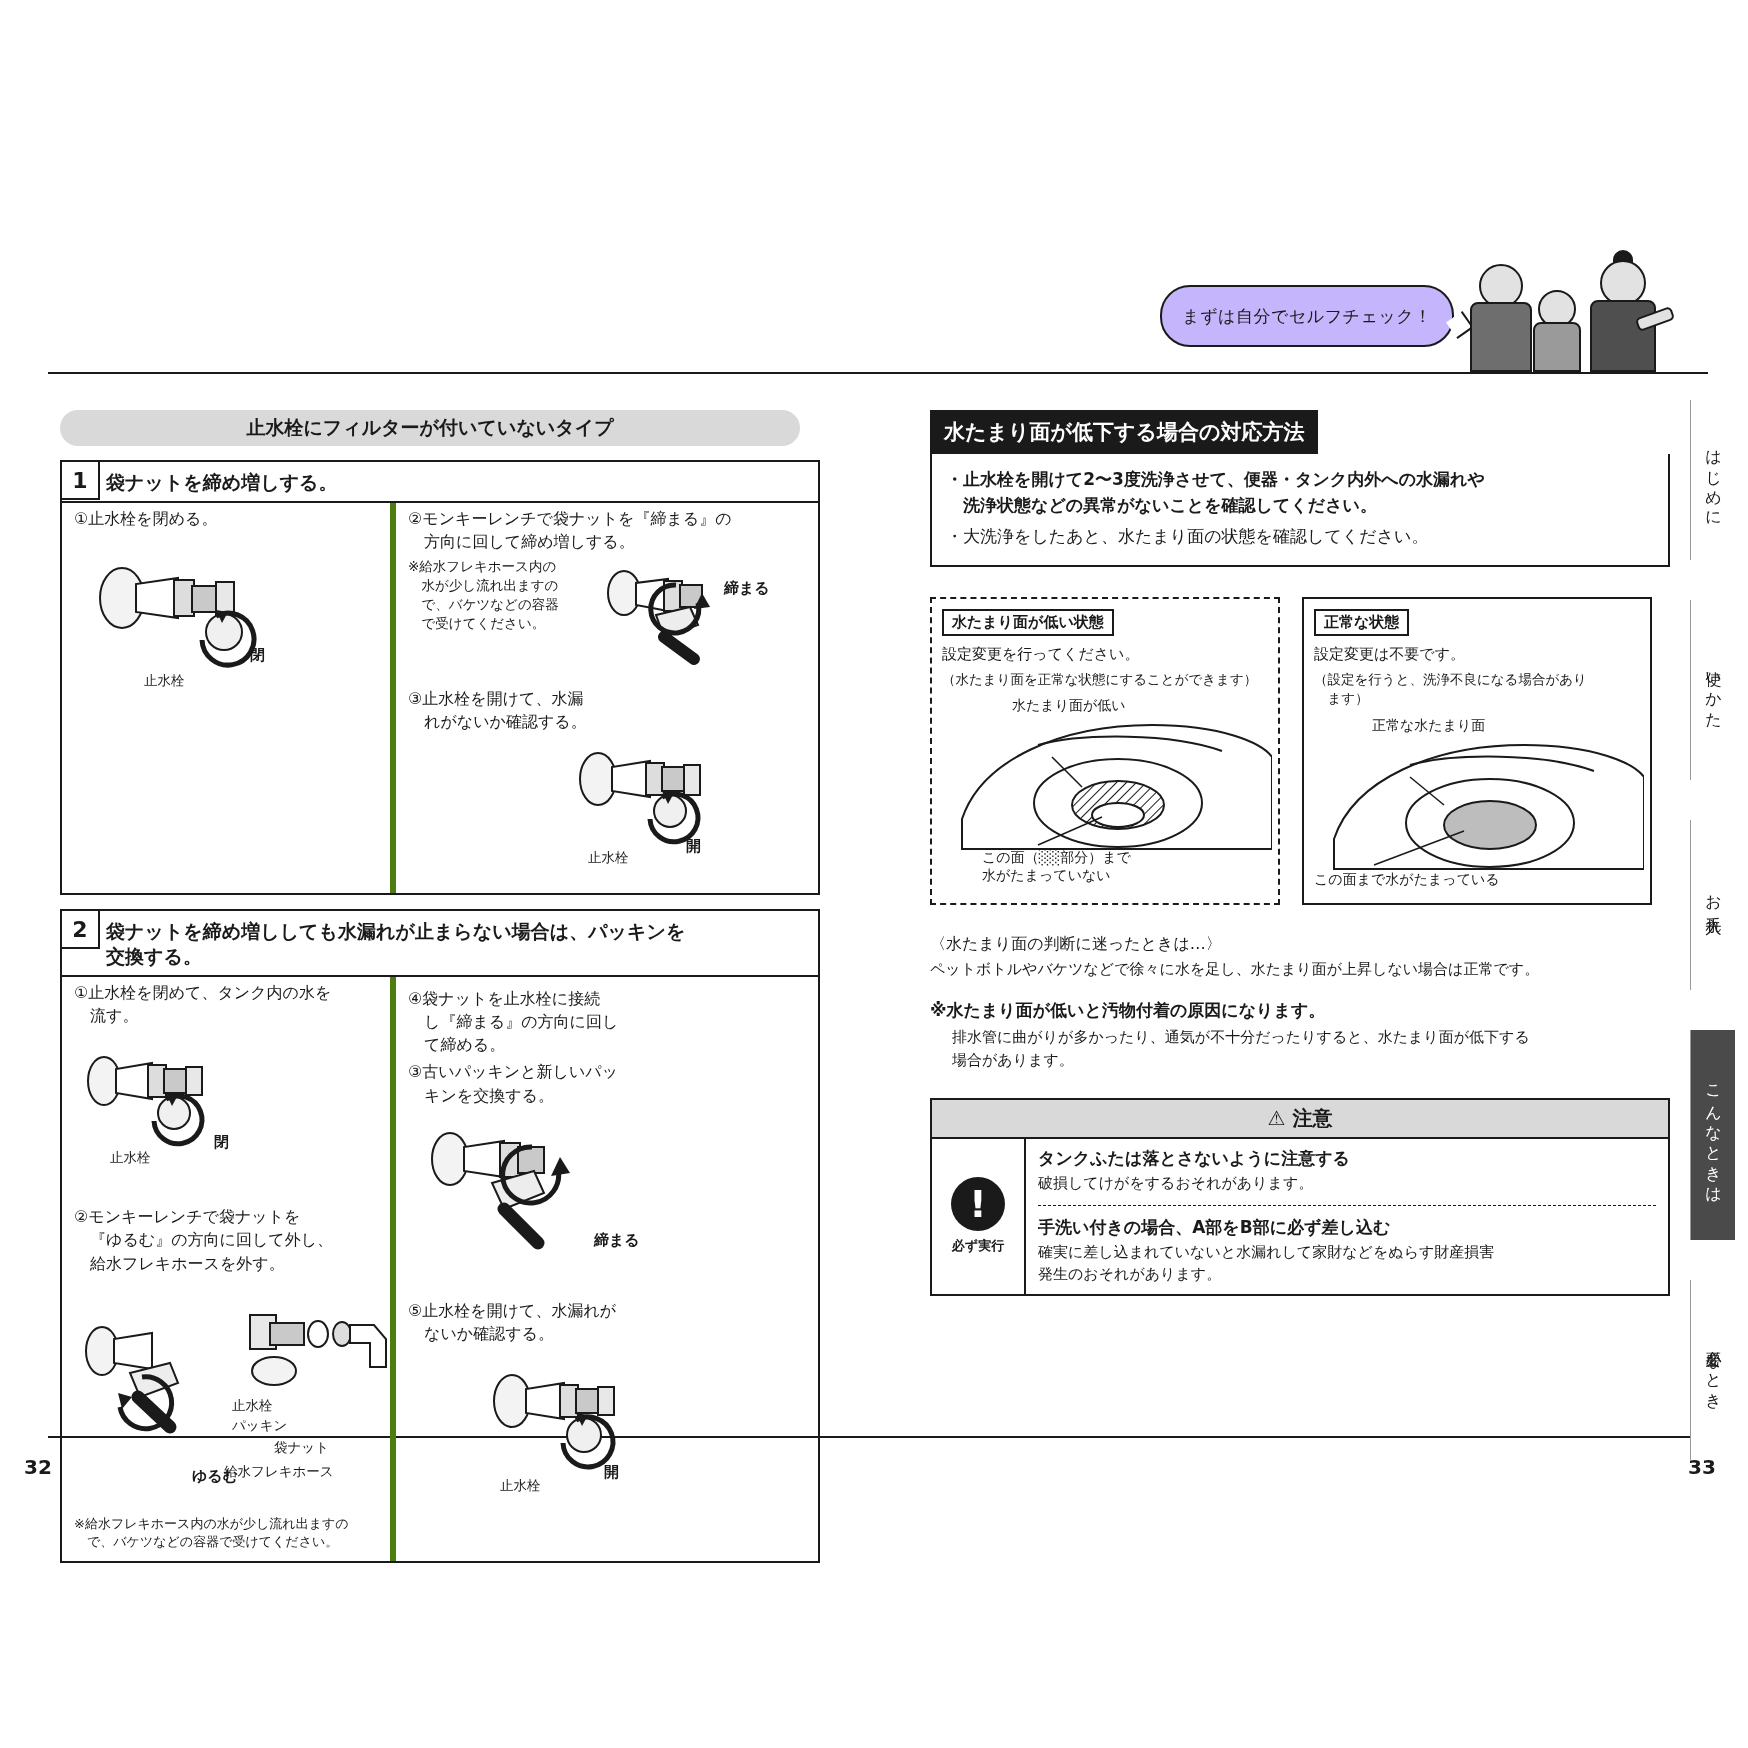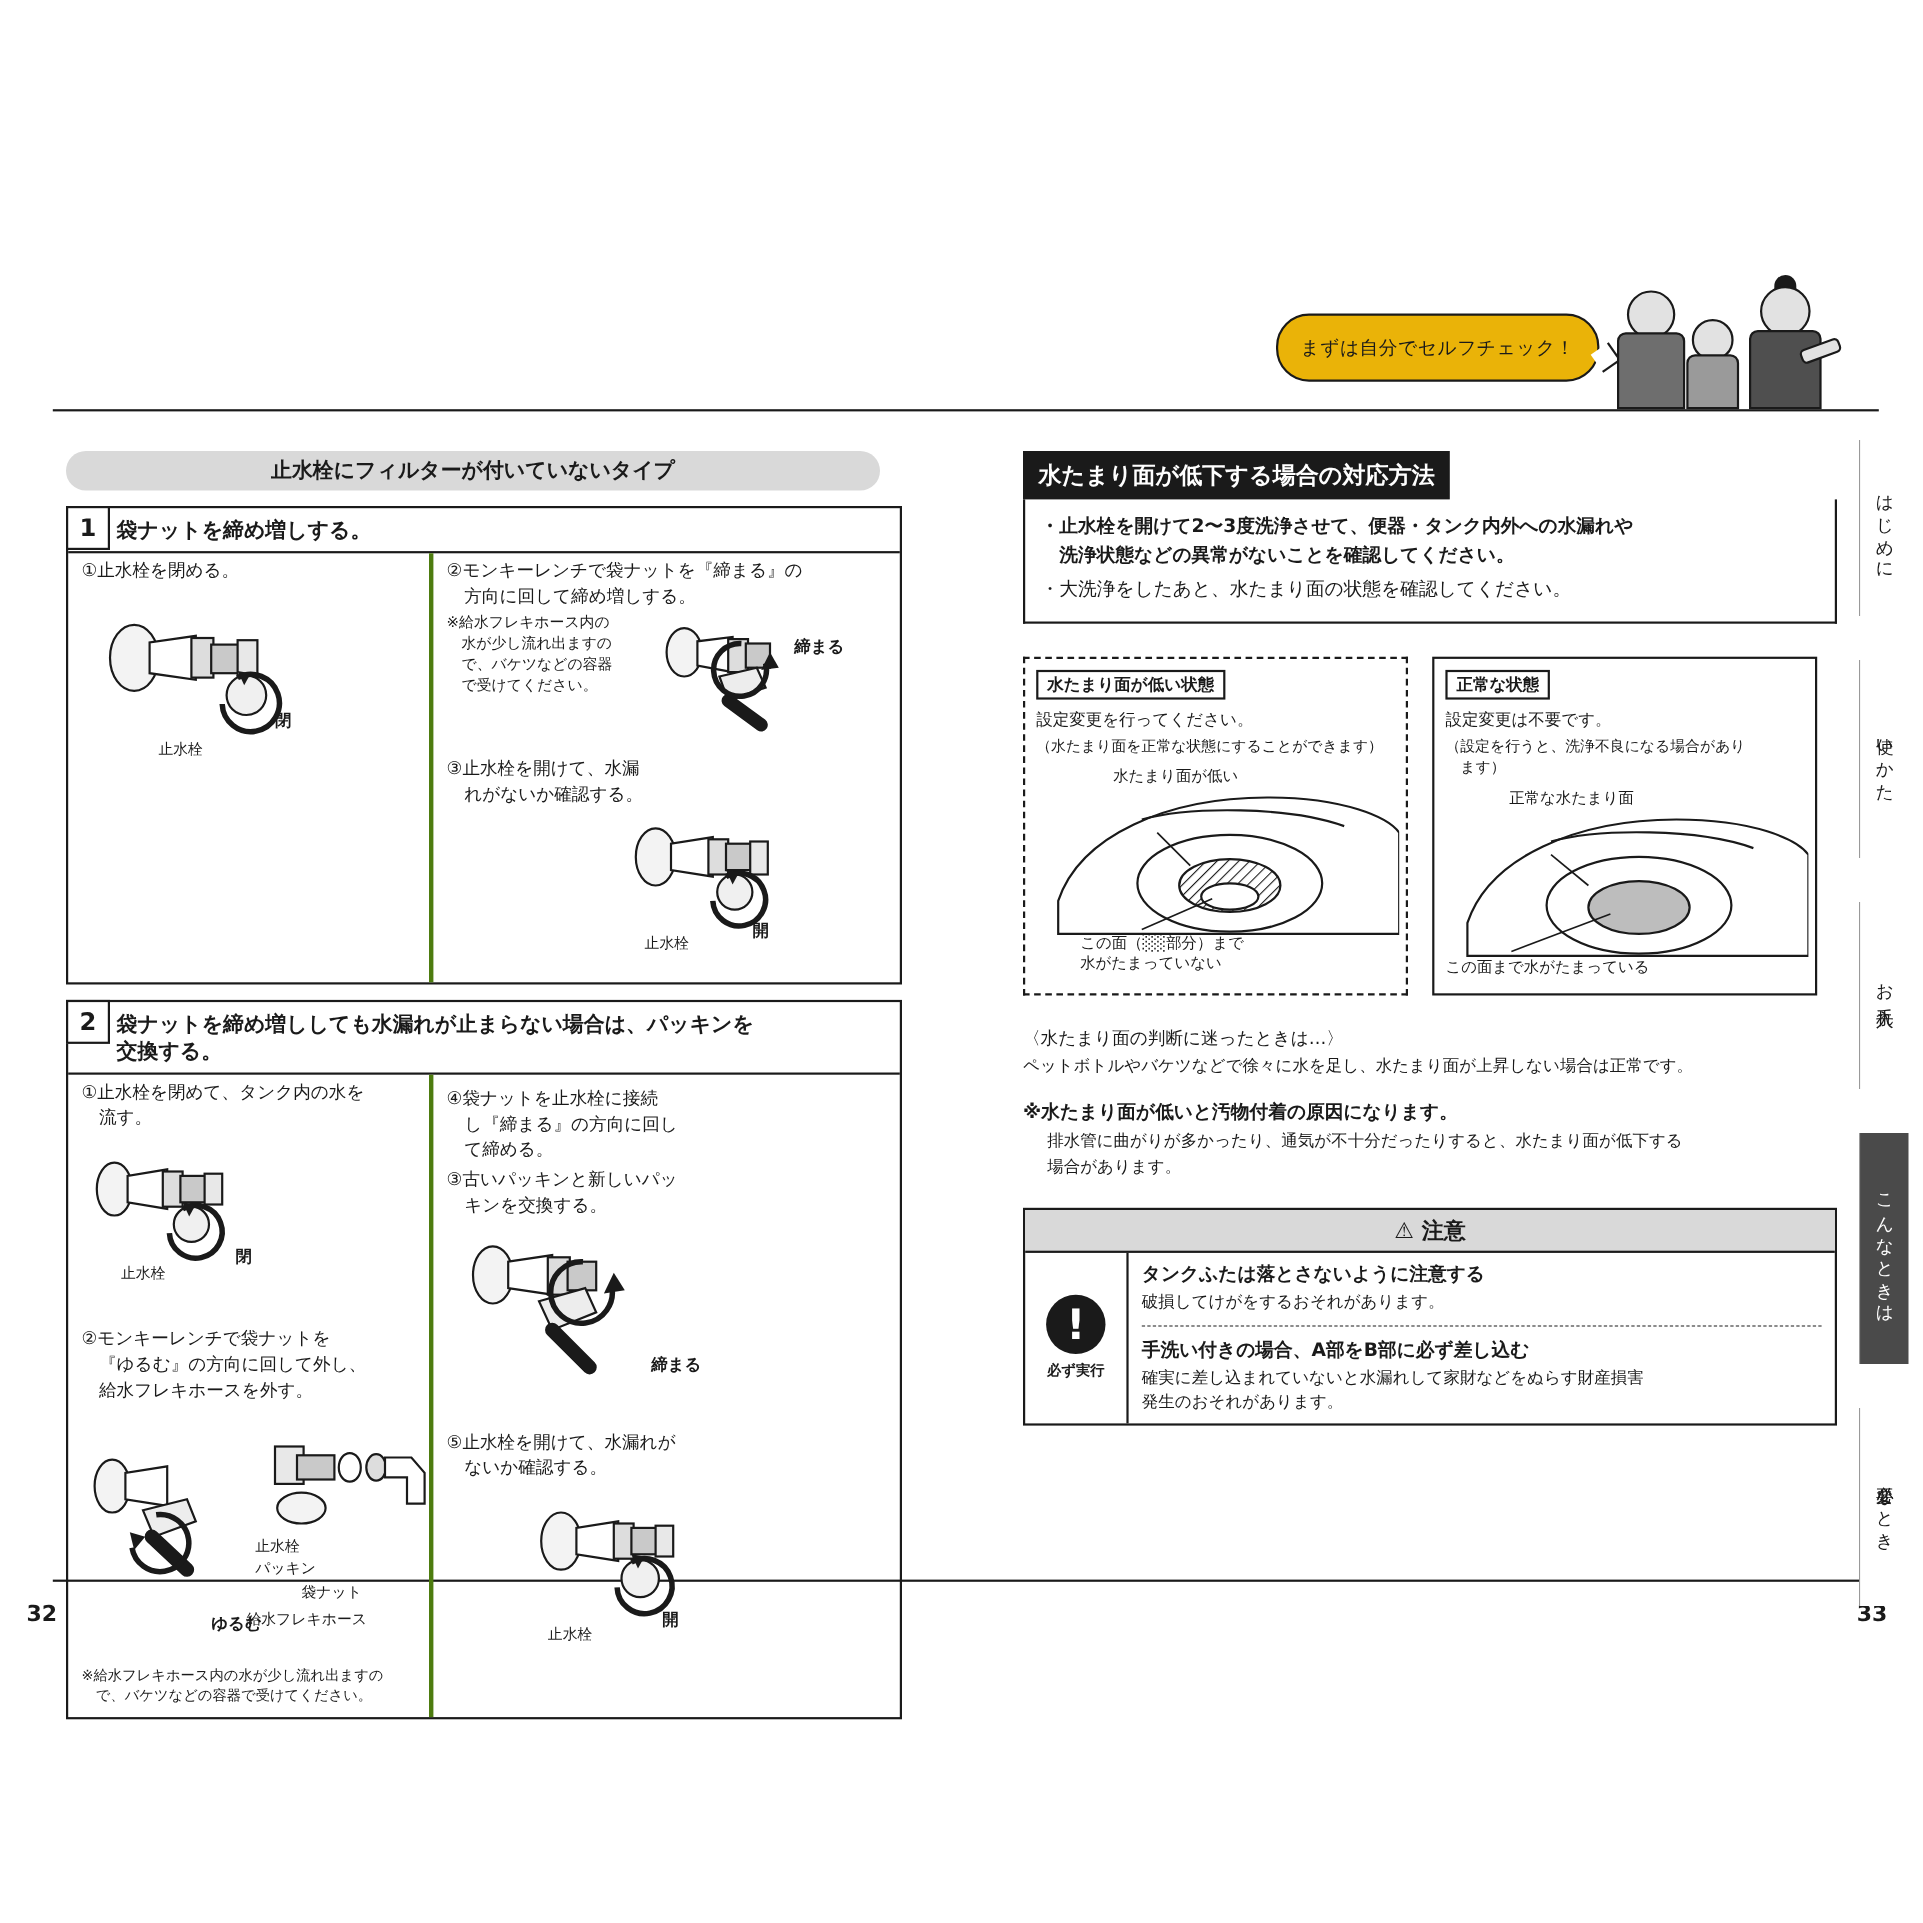--- a/index.html
+++ b/index.html
@@ -11,21 +11,21 @@
     position:relative;
     overflow:hidden;
   }
   .page{position:absolute;left:0;top:0;width:1748px;height:1748px;}
 
   
   .bubble-wrap{position:absolute;left:1160px;top:285px;width:300px;height:62px;}
   .bubble{
     width:290px;height:58px;border:2px solid #1a1a1a;border-radius:30px;
     display:flex;align-items:center;justify-content:center;
-    font-size:17px;letter-spacing:.5px;background:#eab308;
+    font-size:17px;letter-spacing:.5px;background:#c4b5fd;
   }
   .bubble:after{
     content:"";position:absolute;right:-10px;top:30px;width:18px;height:18px;
     background:#fff;border-right:2px solid #1a1a1a;border-bottom:2px solid #1a1a1a;
     transform:rotate(-35deg);
   }
   .family{position:absolute;left:1470px;top:262px;width:215px;height:110px;}
   .fig{position:absolute;bottom:0;}
   .fig .head{border-radius:50%;background:#e2e2e2;border:2px solid #1a1a1a;position:absolute;left:50%;transform:translateX(-50%);top:0;}
   .fig .body{background:#5a5a5a;border:2px solid #1a1a1a;position:absolute;left:50%;transform:translateX(-50%);bottom:0;border-radius:8px 8px 0 0;}
@@ -54,21 +54,21 @@
     font-size:19px;font-weight:bold;width:740px;
   }
   .step-box{border:2px solid #1a1a1a;margin-top:14px;position:relative;}
   .step-num{
     position:absolute;left:-2px;top:-2px;width:36px;height:36px;border:2px solid #1a1a1a;
     display:flex;align-items:center;justify-content:center;font-size:22px;font-weight:bold;background:#fff;
   }
   .step-title{font-size:19px;font-weight:bold;padding:8px 10px 6px 44px;line-height:1.3;}
   .step-cols{display:flex;border-top:0;}
   .col-l{width:328px;padding:4px 8px 10px 12px;box-sizing:border-box;}
-  .col-r{flex:1;padding:4px 24px 10px 12px;box-sizing:border-box;border-left:4px solid #4d7c0f;}
+  .col-r{flex:1;padding:4px 24px 10px 12px;box-sizing:border-box;border-left:6px solid #4d7c0f;}
   .itm{font-size:16px;line-height:1.45;margin-bottom:4px;}
   .note{font-size:13.5px;line-height:1.4;}
   .small{font-size:13px;line-height:1.4;}
 
   
   .figbox{position:relative;margin:6px 0 4px 0;}
   .lbl{position:absolute;font-size:13.5px;white-space:nowrap;}
   .lbl-b{position:absolute;font-size:15px;font-weight:bold;white-space:nowrap;}
 
   .pagenum{position:absolute;font-size:20px;font-weight:bold;}

